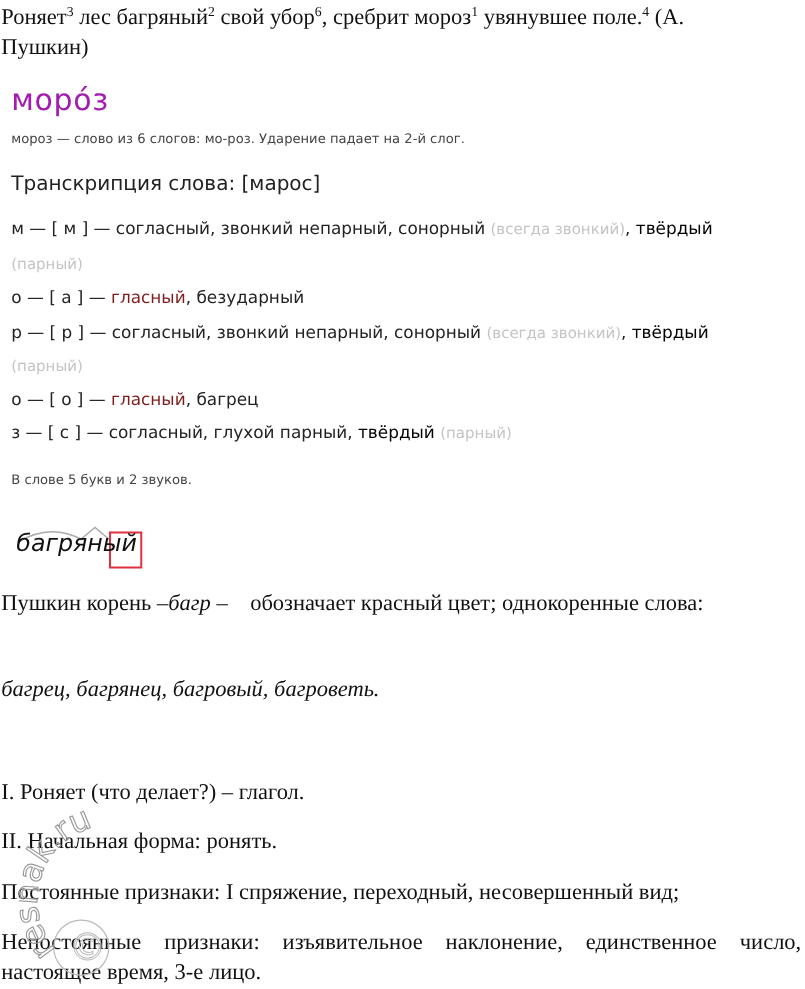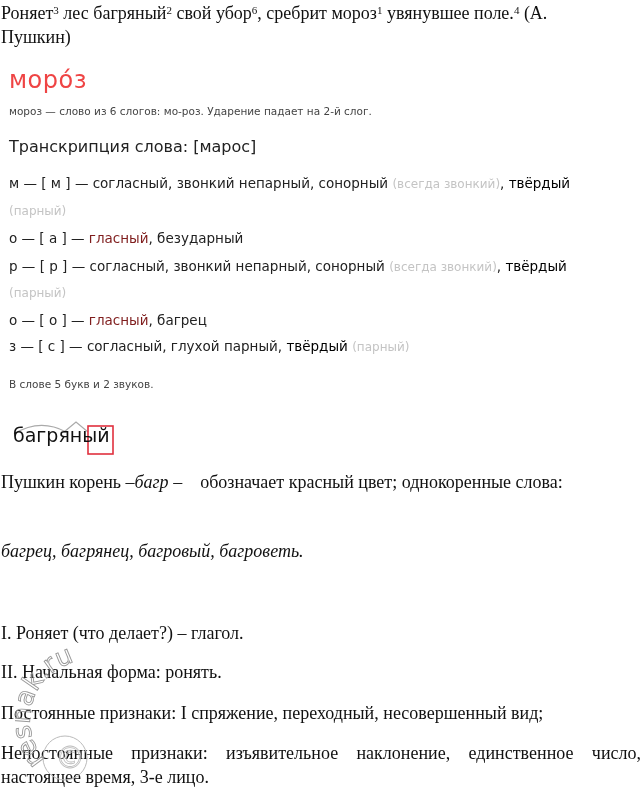--- a/index.html
+++ b/index.html
@@ -7,31 +7,31 @@
       width: 644px; height: 791px; overflow: hidden; position: relative;
       font-family: "Liberation Serif", serif; color: #111;
     }
     .serif { font-family: "Liberation Serif", serif; font-size: 18px; line-height: 24px; }
     .sans { font-family: "DejaVu Sans", "Liberation Sans", sans-serif; }
     sup { font-size: 11px; vertical-align: top; position: relative; top: -3px; }
 
     #verse { position: absolute; left: 1px; top: 1px; width: 576px; }
 
     #card { position: absolute; left: 0; top: 62px; width: 620px; }
-    #word-title { position: absolute; left: 9px; top: 4px; font-size: 24px; color: #ef4444; letter-spacing: 0.5px; }
+    #word-title { position: absolute; left: 9px; top: 4px; font-size: 24px; color: #a21caf; letter-spacing: 0.5px; }
     #syllables { position: absolute; left: 9px; top: 43px; font-size: 10.5px; color: #444; }
     #transcription { position: absolute; left: 9px; top: 75px; font-size: 16px; color: #222; }
     .sound-row { position: absolute; left: 9px; font-size: 13.5px; color: #222; white-space: nowrap; }
     .muted { color: #c4c4c4; font-size: 12px; }
     .blue { color: #000000; }
     .red { color: #7f1d1d; }
     #summary { position: absolute; left: 9px; top: 316px; font-size: 10.5px; color: #444; }
 
     #morph { position: absolute; left: 10px; top: 414px; width: 110px; height: 46px; }
-    #morph-word { position: absolute; left: 3px; top: 10px; font-size: 19px; color: #111; font-family: "DejaVu Sans", sans-serif; }
+    #morph-word { position: absolute; left: 3px; top: 10px; font-size: 19px; color: #111; font-family: "DejaVu Sans", sans-serif; font-style: italic; }
     #morph svg { position: absolute; left: 0; top: 0; }
 
     #root-note { position: absolute; left: 1px; top: 470px; width: 640px; text-align: justify; text-align-last: left; }
     #cognates { position: absolute; left: 1px; top: 539px; font-style: italic; }
 
     .parse { position: absolute; left: 1px; width: 640px; }
     #p1 { top: 621px; }
     #p2 { top: 660px; }
     #p3 { top: 701px; }
     #p4 { top: 741px; text-align: justify; text-align-last: left; }

